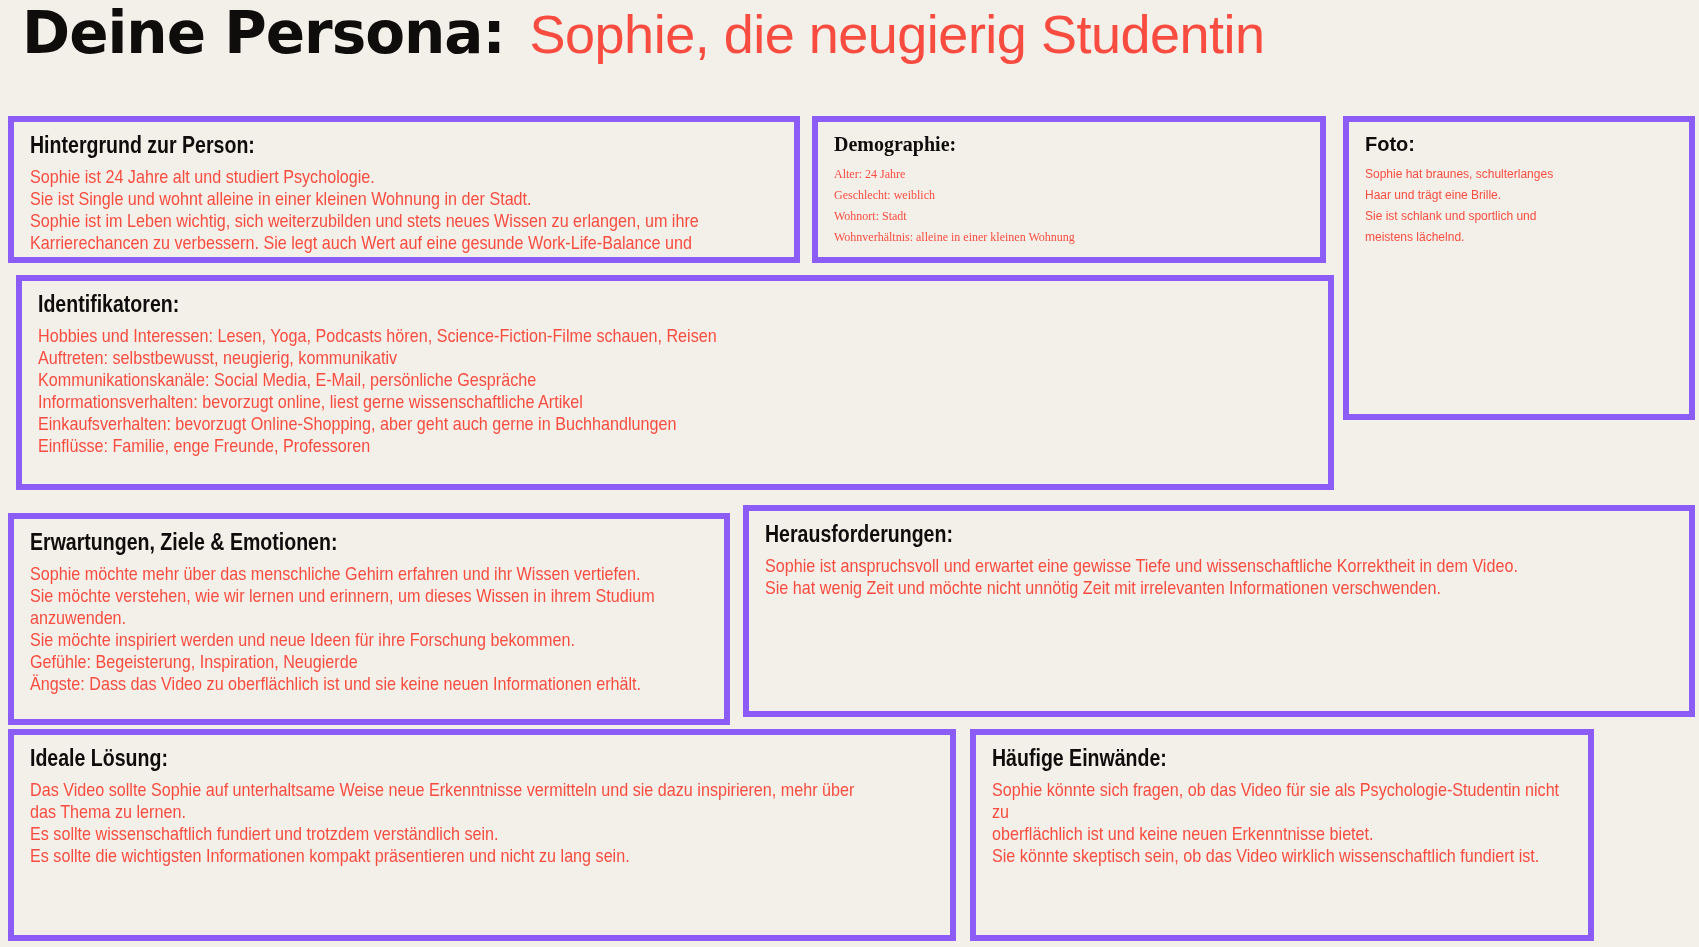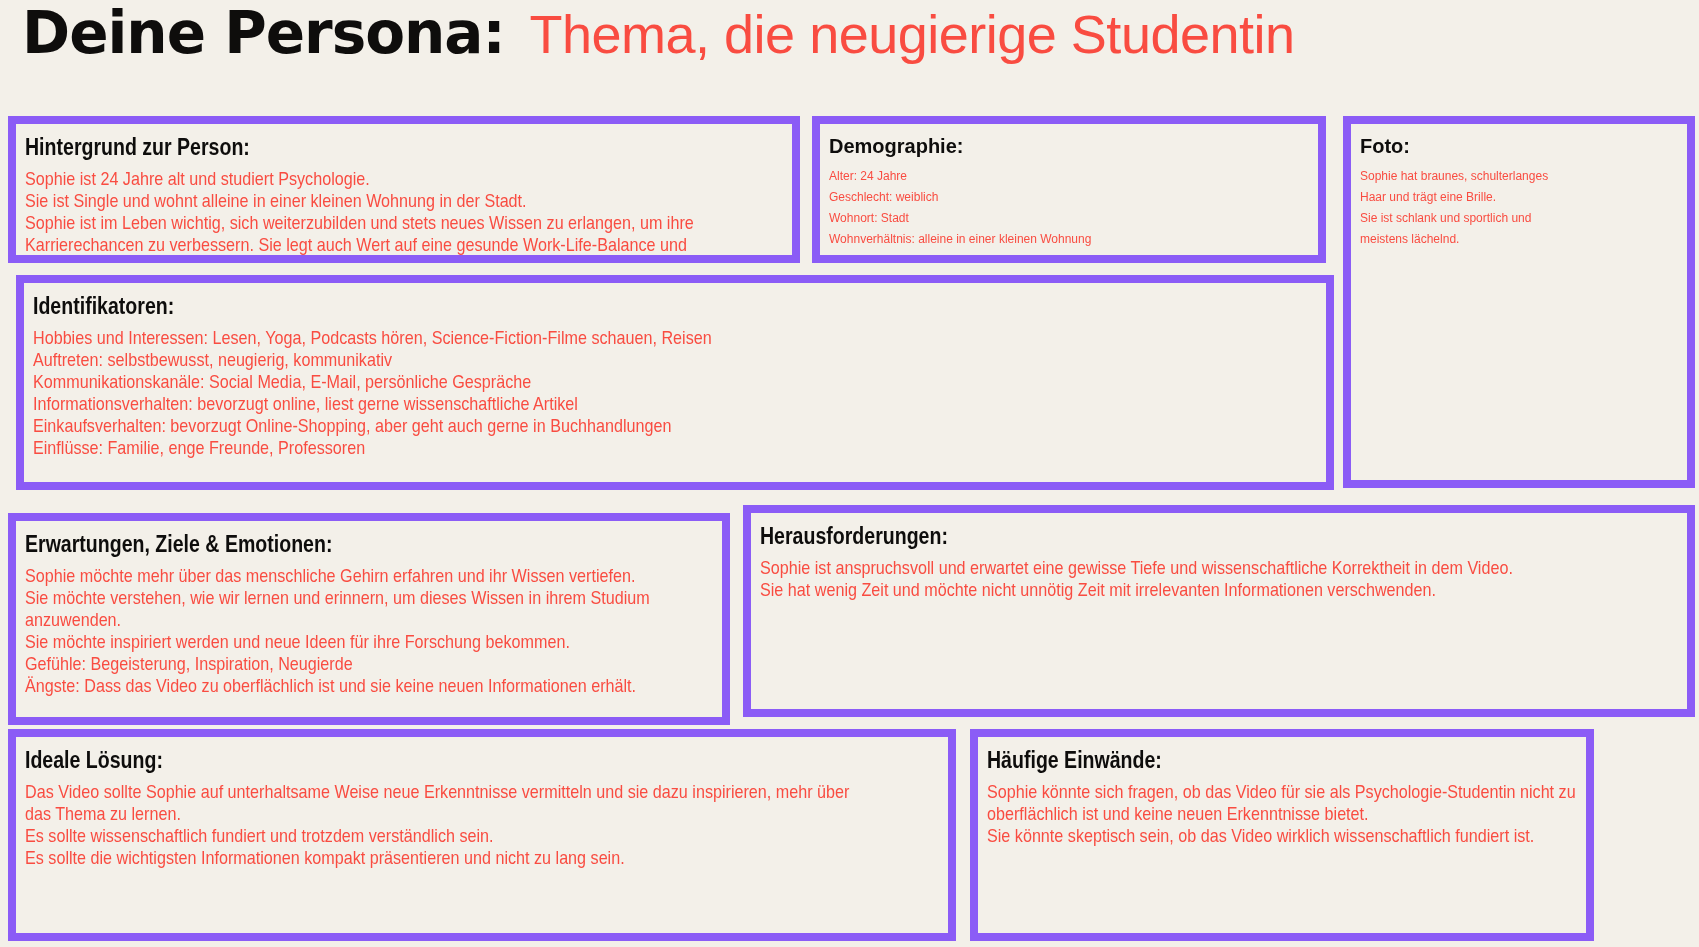--- a/index.html
+++ b/index.html
@@ -24,23 +24,23 @@
   }
   .title-name {
     font-family: "Liberation Sans", sans-serif;
     font-weight: 400; font-size: 54px; color: #f94c41;
     margin-left: 16px; letter-spacing: -0.5px;
   }
 
   
   .box {
     position: absolute; box-sizing: border-box;
-    border: 8px solid #8b5cf6;
+    border: 6px solid #8b5cf6;
     background: #f3f0e9;
-    padding: 10px 9px;
+    padding: 10px 16px;
     overflow: hidden;
   }
   .box h2 {
     margin: 0 0 8px 0; padding: 0;
     font-size: 23px; line-height: 26px; font-weight: bold; color: #0e0d0c;
   }
   .box .body {
     color: #f94c41; font-size: 19px; line-height: 22px;
     white-space: pre-line;
   }
@@ -48,36 +48,36 @@
   .cond .inner {
     width: 118%;
     transform: scaleX(0.85);
     transform-origin: 0 0;
   }
   
   .reg h2 { font-size: 20px; line-height: 24px; }
   .reg .body { font-size: 12px; line-height: 21px; }
 
   #box-hintergrund       { left: 8px;    top: 116px; width: 792px;  height: 147px; }
-  #box-demographie       { left: 812px;  top: 116px; width: 514px;  height: 147px; }
-  #box-foto              { left: 1343px; top: 116px; width: 352px;  height: 372px; }
+  #box-demographie       { left: 812px;  top: 116px; width: 514px;  height: 147px; font-family: Liberation Serif, serif; }
+  #box-foto              { left: 1343px; top: 116px; width: 352px;  height: 304px; }
   #box-identifikatoren   { left: 16px;    top: 275px; width: 1318px; height: 215px; }
   #box-erwartungen       { left: 8px;    top: 505px; width: 722px;  height: 212px; margin-top: 8px; }
   #box-herausforderungen { left: 743px;  top: 505px; width: 952px;  height: 212px; }
   #box-ideale            { left: 8px;    top: 729px; width: 948px;  height: 212px; }
   #box-einwaende         { left: 970px;  top: 729px; width: 624px;  height: 212px; }
 </style>
 </head>
 <body>
 
 <div class="canvas">
 
   <h1 class="page-title">
     <span class="title-prefix">Deine Persona:</span>
-    <span class="title-name">Thema, die neugierige Studentin</span>
+    <span class="title-name">Sophie, die neugierig Studentin</span>
   </h1>
 
   <div class="box cond" id="box-hintergrund">
     <div class="inner">
       <h2>Hintergrund zur Person:</h2>
       <div class="body">Sophie ist 24 Jahre alt und studiert Psychologie.
 Sie ist Single und wohnt alleine in einer kleinen Wohnung in der Stadt.
 Sophie ist im Leben wichtig, sich weiterzubilden und stets neues Wissen zu erlangen, um ihre
 Karrierechancen zu verbessern. Sie legt auch Wert auf eine gesunde Work-Life-Balance und
 verbringt ihre Freizeit gerne mit Yoga und Lesen.</div>

